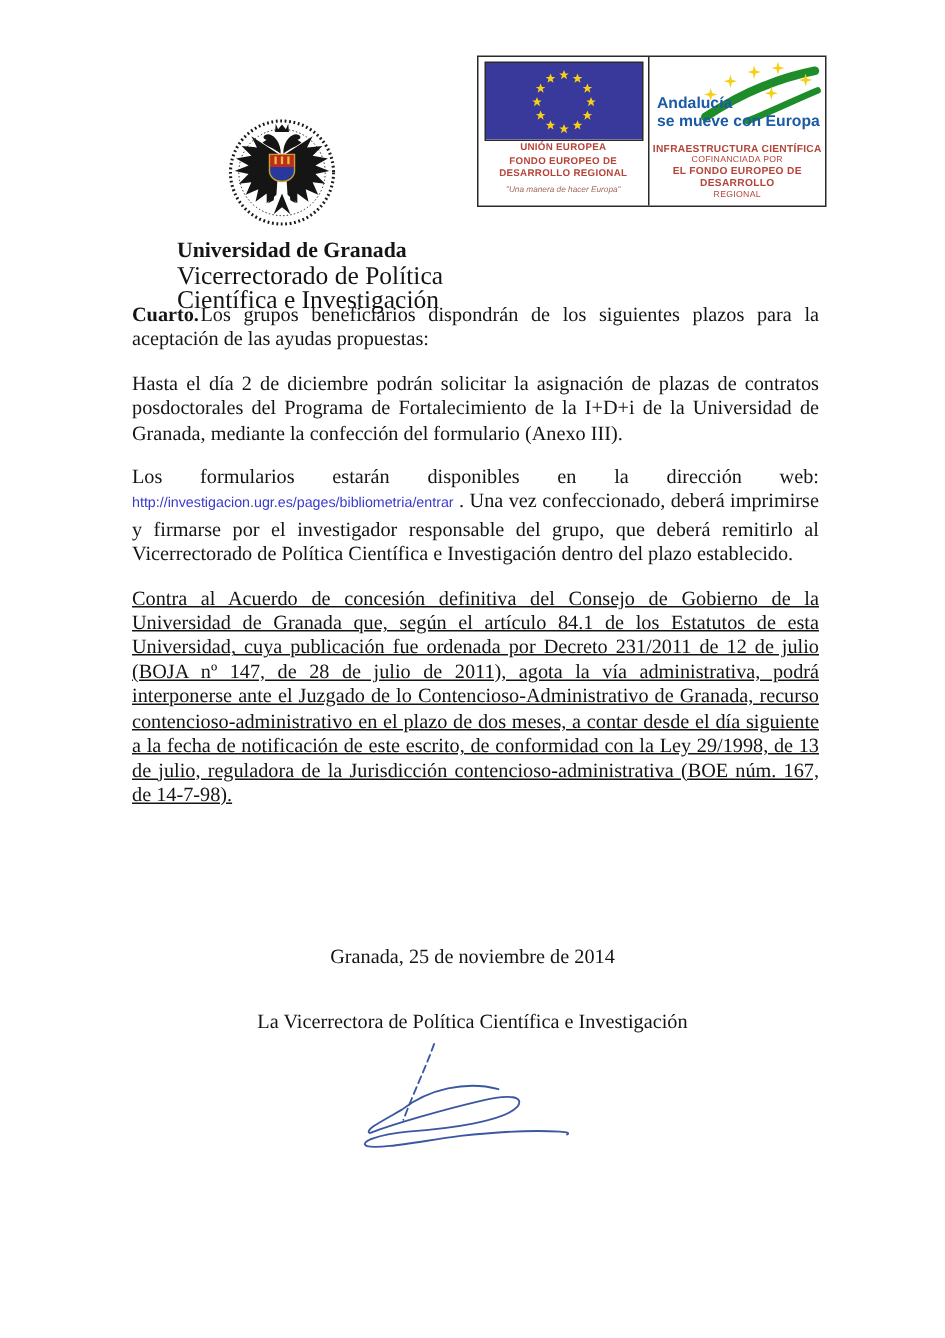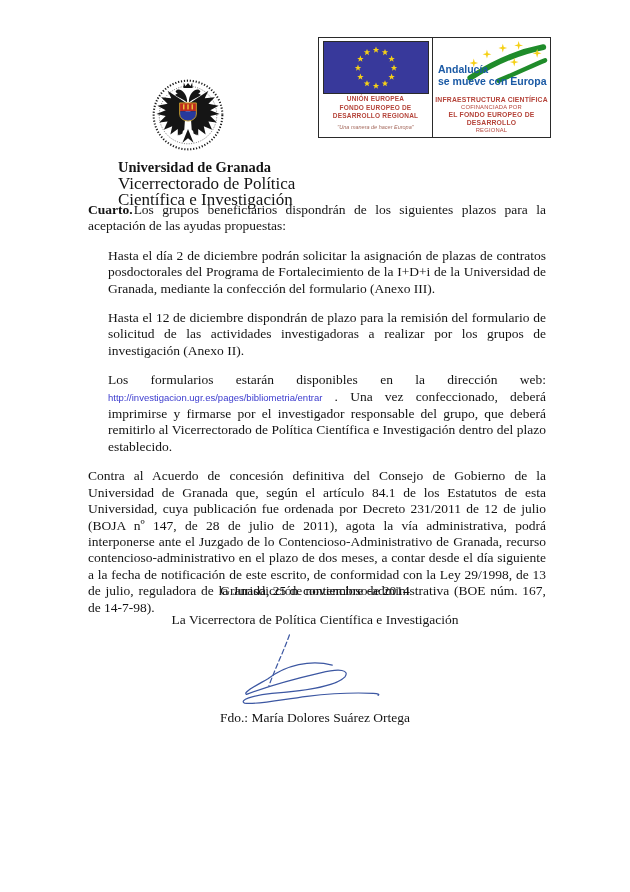--- a/index.html
+++ b/index.html
@@ -37,31 +37,31 @@
   .infra-strong{font-weight:bold;font-size:6.8px;line-height:8px;letter-spacing:.2px;}
   .infra-light{font-weight:normal;font-size:5.8px;line-height:7px;letter-spacing:.2px;}
 
   
   .body-text{
     position:absolute;left:88px;top:202px;width:458px;
     font-size:13.5px;line-height:16.4px;text-align:justify;
   }
   .para{margin:0 0 13px 0;}
   .lead-label{font-weight:bold;margin-right:1px;}
-  .indented{margin-left:20px;}
+  .indented{}
   .weblink{
     font-family:"Liberation Sans",sans-serif;font-size:9.5px;color:#3a3ace;
     cursor:pointer;
   }
-  .legal{margin-top:0;}
+  .legal{margin-top:0;text-decoration:underline;}
 
   
-  .footer{position:absolute;left:0;right:0;top:583px;text-align:center;font-size:13.5px;}
+  .footer{position:absolute;left:0;right:0;top:630px;text-align:center;font-size:13.5px;}
   .date-line{margin:0;}
-  .signer-title{margin:13px 0 0 0;}
+  .signer-title{margin:27px 0 0 0;}
   .signature{display:block;margin:4px auto 0 auto;width:158px;height:76px;transform:translateX(-10px);}
   .fdo-line{margin:2px 0 0 0;}
 </style>
 </head>
 <body>
 
 <div class="page">
 
   <div class="header-left">
     <svg class="crest" viewBox="0 0 90 84" aria-hidden="true">
@@ -141,32 +141,30 @@
         <div class="infra-light">REGIONAL</div>
       </div>
     </div>
   </div>
 
   <div class="body-text">
     <p class="para"><span class="lead-label">Cuarto.</span><span>Los grupos beneficiarios dispondrán de los siguientes plazos para la aceptación de las ayudas propuestas:</span></p>
 
     <p class="para indented">Hasta el día 2 de diciembre podrán solicitar la asignación de plazas de contratos posdoctorales del Programa de Fortalecimiento de la I+D+i de la Universidad de Granada, mediante la confección del formulario (Anexo III).</p>
 
-    <p class="para indented">Hasta el 12 de diciembre dispondrán de plazo para la remisión del formulario de solicitud de las actividades investigadoras a realizar por los grupos de investigación (Anexo II).</p>
 
     <p class="para indented"><span>Los formularios estarán disponibles en la dirección web: </span><span class="weblink">http://investigacion.ugr.es/pages/bibliometria/entrar</span><span> . Una vez confeccionado, deberá imprimirse y firmarse por el investigador responsable del grupo, que deberá remitirlo al Vicerrectorado de Política Científica e Investigación dentro del plazo establecido.</span></p>
 
     <p class="para legal">Contra al Acuerdo de concesión definitiva del Consejo de Gobierno de la Universidad de Granada que, según el artículo 84.1 de los Estatutos de esta Universidad, cuya publicación fue ordenada por Decreto 231/2011 de 12 de julio (BOJA nº 147, de 28 de julio de 2011), agota la vía administrativa, podrá interponerse ante el Juzgado de lo Contencioso-Administrativo de Granada, recurso contencioso-administrativo en el plazo de dos meses, a contar desde el día siguiente a la fecha de notificación de este escrito, de conformidad con la Ley 29/1998, de 13 de julio, reguladora de la Jurisdicción contencioso-administrativa (BOE núm. 167, de 14-7-98).</p>
   </div>
 
   <div class="footer">
     <p class="date-line">Granada, 25 de noviembre de 2014</p>
     <p class="signer-title">La Vicerrectora de Política Científica e Investigación</p>
     <svg class="signature" viewBox="0 0 160 78" aria-hidden="true">
       <g stroke="#3c57a2" stroke-width="1.25" fill="none" stroke-linecap="round">
         <path d="M64,3 C58,20 50,36 43,55" stroke-dasharray="5 3"></path>
         <path d="M108,34 C86,28 60,34 42,48 C28,56 16,62 20,64 C36,58 70,48 96,42 C116,37 126,39 121,46 C112,56 74,61 46,63 C26,65 12,70 18,73 C28,75 52,70 82,66 C108,63 132,62 150,63 C155,63.4 157,64 155,65"></path>
       </g>
     </svg>
-    <p class="fdo-line">Fdo.: María Dolores Suárez Ortega</p>
   </div>
 
 </div>
 
 </body></html>

